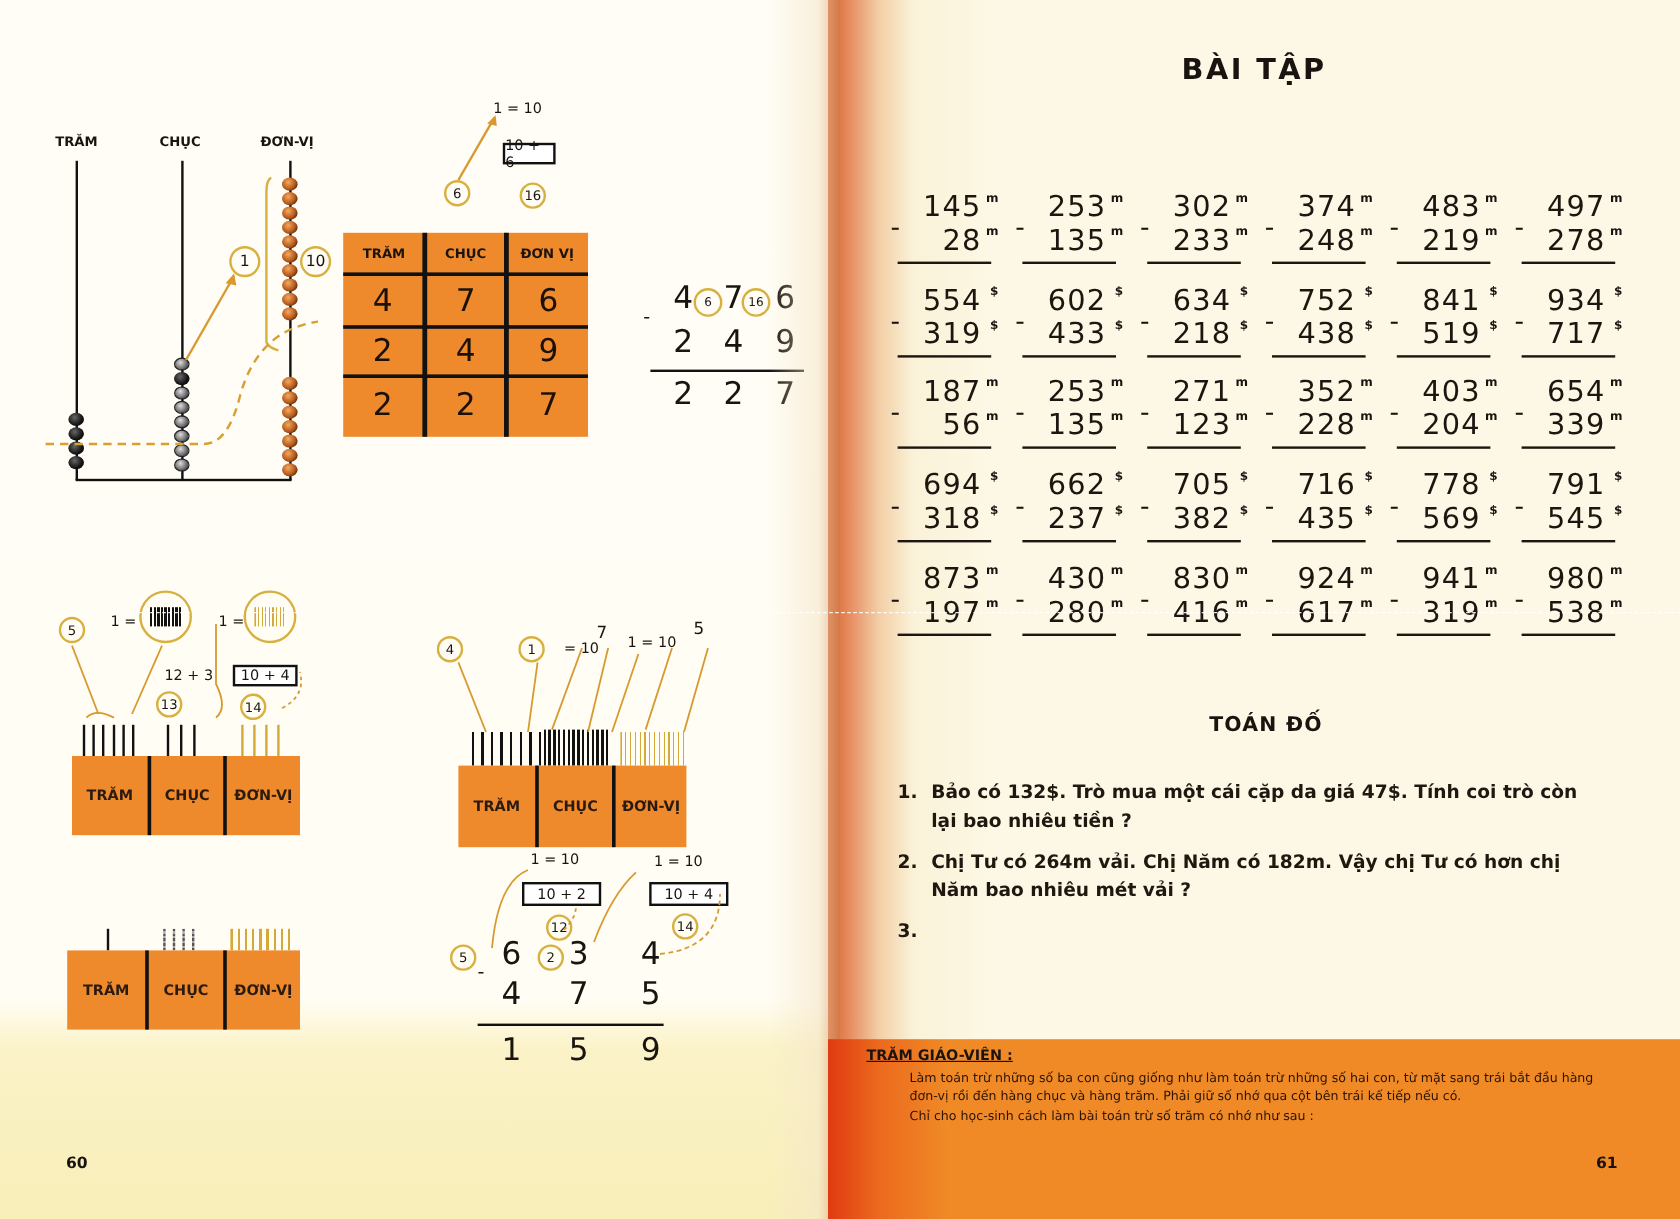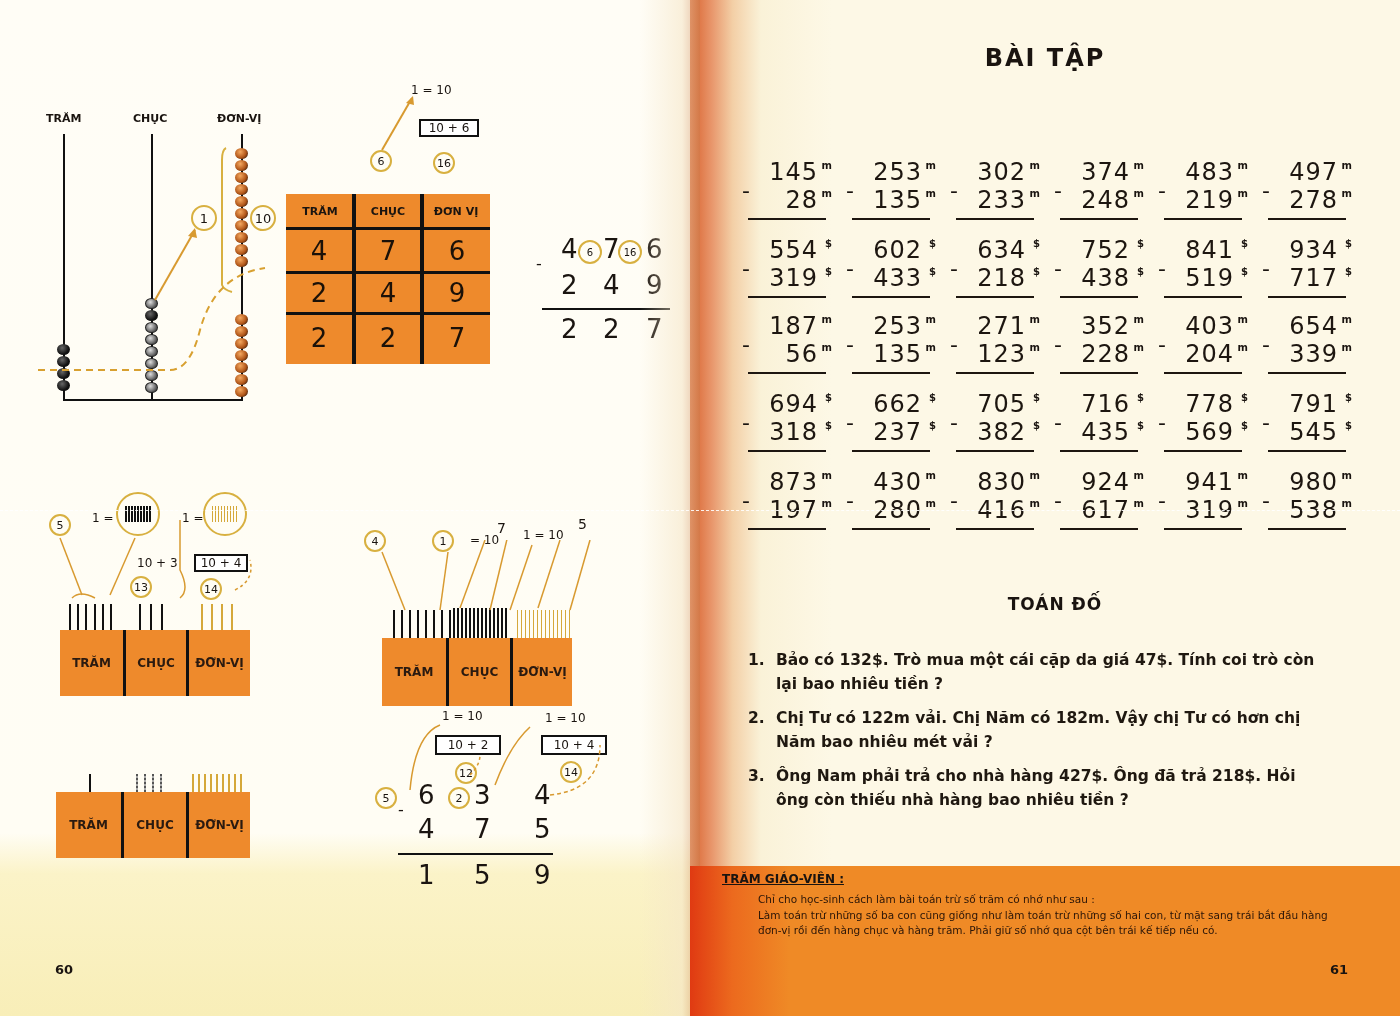--- a/index.html
+++ b/index.html
@@ -129,21 +129,21 @@
       <svg style="position:absolute;left:0;top:0;" width="300" height="420">
         <path d="M226 148 Q222 150 222 160 L222 285 Q224 290 232 292" fill="none" stroke="#d8b040" stroke-width="2"></path>
         <path d="M155 300 L195 230" stroke="#d89a30" stroke-width="2" fill="none"></path>
         <polygon points="195,228 188,236 197,238" fill="#d89a30"></polygon>
         <path d="M38 370 L170 370 Q190 370 200 330 Q215 275 265 268" stroke="#d8a030" stroke-width="2" stroke-dasharray="7 5" fill="none"></path>
       </svg>
     </div>
 
     <div>
       <span class="small-txt" style="left:411px;top:83px;">1 = 10</span>
-      <div class="boxed" style="left:419px;top:119px;width:60px;height:18px;">10 + 6</div>
+      <div class="boxed" style="left:419px;top:119px;width:44px;height:18px;">10 + 6</div>
       <div class="ring" style="left:370px;top:150px;width:22px;height:22px;font-size:11px;">6</div>
       <div class="ring" style="left:433px;top:152px;width:22px;height:22px;font-size:11px;">16</div>
       <svg style="position:absolute;left:370px;top:90px;" width="110" height="70">
         <path d="M12 60 L42 8" stroke="#d89a30" stroke-width="2" fill="none"></path>
         <polygon points="43,6 36,13 44,15" fill="#d89a30"></polygon>
       </svg>
     </div>
 
     <div class="pv-table">
       <div class="pv-head" style="left:0;top:0;width:68px;height:34px;">TRĂM</div>
@@ -185,21 +185,21 @@
     <div>
       <div class="ring" style="left:49px;top:514px;width:22px;height:22px;font-size:11px;">5</div>
       <span class="small-txt" style="left:92px;top:511px;">1 =</span>
       <div class="ring" style="left:116px;top:492px;width:44px;height:44px;">
         <div style="width:26px;height:16px;background:repeating-linear-gradient(90deg,#111 0 2px,transparent 2px 3px);"></div>
       </div>
       <span class="small-txt" style="left:182px;top:511px;">1 =</span>
       <div class="ring" style="left:203px;top:492px;width:44px;height:44px;">
         <div style="width:26px;height:16px;background:repeating-linear-gradient(90deg,#d5a83a 0 1px,transparent 1px 3px);"></div>
       </div>
-      <span class="small-txt" style="left:137px;top:556px;">10 + 3</span>
+      <span class="small-txt" style="left:137px;top:556px;">12 + 3</span>
       <div class="boxed" style="left:194px;top:554px;width:54px;height:18px;">10 + 4</div>
       <div class="ring" style="left:130px;top:576px;width:22px;height:22px;font-size:11px;">13</div>
       <div class="ring" style="left:200px;top:578px;width:22px;height:22px;font-size:11px;">14</div>
 
       <div class="stick k" style="left:69px;top:604px;height:26px;"></div>
       <div class="stick k" style="left:77px;top:604px;height:26px;"></div>
       <div class="stick k" style="left:85px;top:604px;height:26px;"></div>
       <div class="stick k" style="left:94px;top:604px;height:26px;"></div>
       <div class="stick k" style="left:102px;top:604px;height:26px;"></div>
       <div class="stick k" style="left:110px;top:604px;height:26px;"></div>
@@ -553,31 +553,30 @@
     </div>
 
   <div class="subtitle">TOÁN ĐỐ</div>
   <div class="wp-list">
     <div class="wp-item">
       <span class="wp-num">1.</span>
       <span>Bảo có 132$. Trò mua một cái cặp da giá 47$. Tính coi trò còn lại bao nhiêu tiền ?</span>
     </div>
     <div class="wp-item">
       <span class="wp-num">2.</span>
-      <span>Chị Tư có 122m vải. Chị Năm có 182m. Vậy chị Tư có hơn chị Năm bao nhiêu mét vải ?</span>
+      <span>Chị Tư có 264m vải. Chị Năm có 182m. Vậy chị Tư có hơn chị Năm bao nhiêu mét vải ?</span>
     </div>
     <div class="wp-item">
       <span class="wp-num">3.</span>
-      <span>Ông Nam phải trả cho nhà hàng 427$. Ông đã trả 218$. Hỏi ông còn thiếu nhà hàng bao nhiêu tiền ?</span>
     </div>
   </div>
 
   <div class="teacher">
     <div class="teacher-head">TRĂM GIÁO-VIÊN :</div>
     <div class="teacher-body">
+      <p>Làm toán trừ những số ba con cũng giống như làm toán trừ những số hai con, từ mặt sang trái bắt đầu hàng đơn-vị rồi đến hàng chục và hàng trăm. Phải giữ số nhớ qua cột bên trái kế tiếp nếu có.</p>
       <p>Chỉ cho học-sinh cách làm bài toán trừ số trăm có nhớ như sau :</p>
-      <p>Làm toán trừ những số ba con cũng giống như làm toán trừ những số hai con, từ mặt sang trái bắt đầu hàng đơn-vị rồi đến hàng chục và hàng trăm. Phải giữ số nhớ qua cột bên trái kế tiếp nếu có.</p>
     </div>
     <span class="page-num" style="left:640px;top:96px;">61</span>
   </div>
 
   <div class="wm-line"></div>
 </div>
 
 </body></html>

